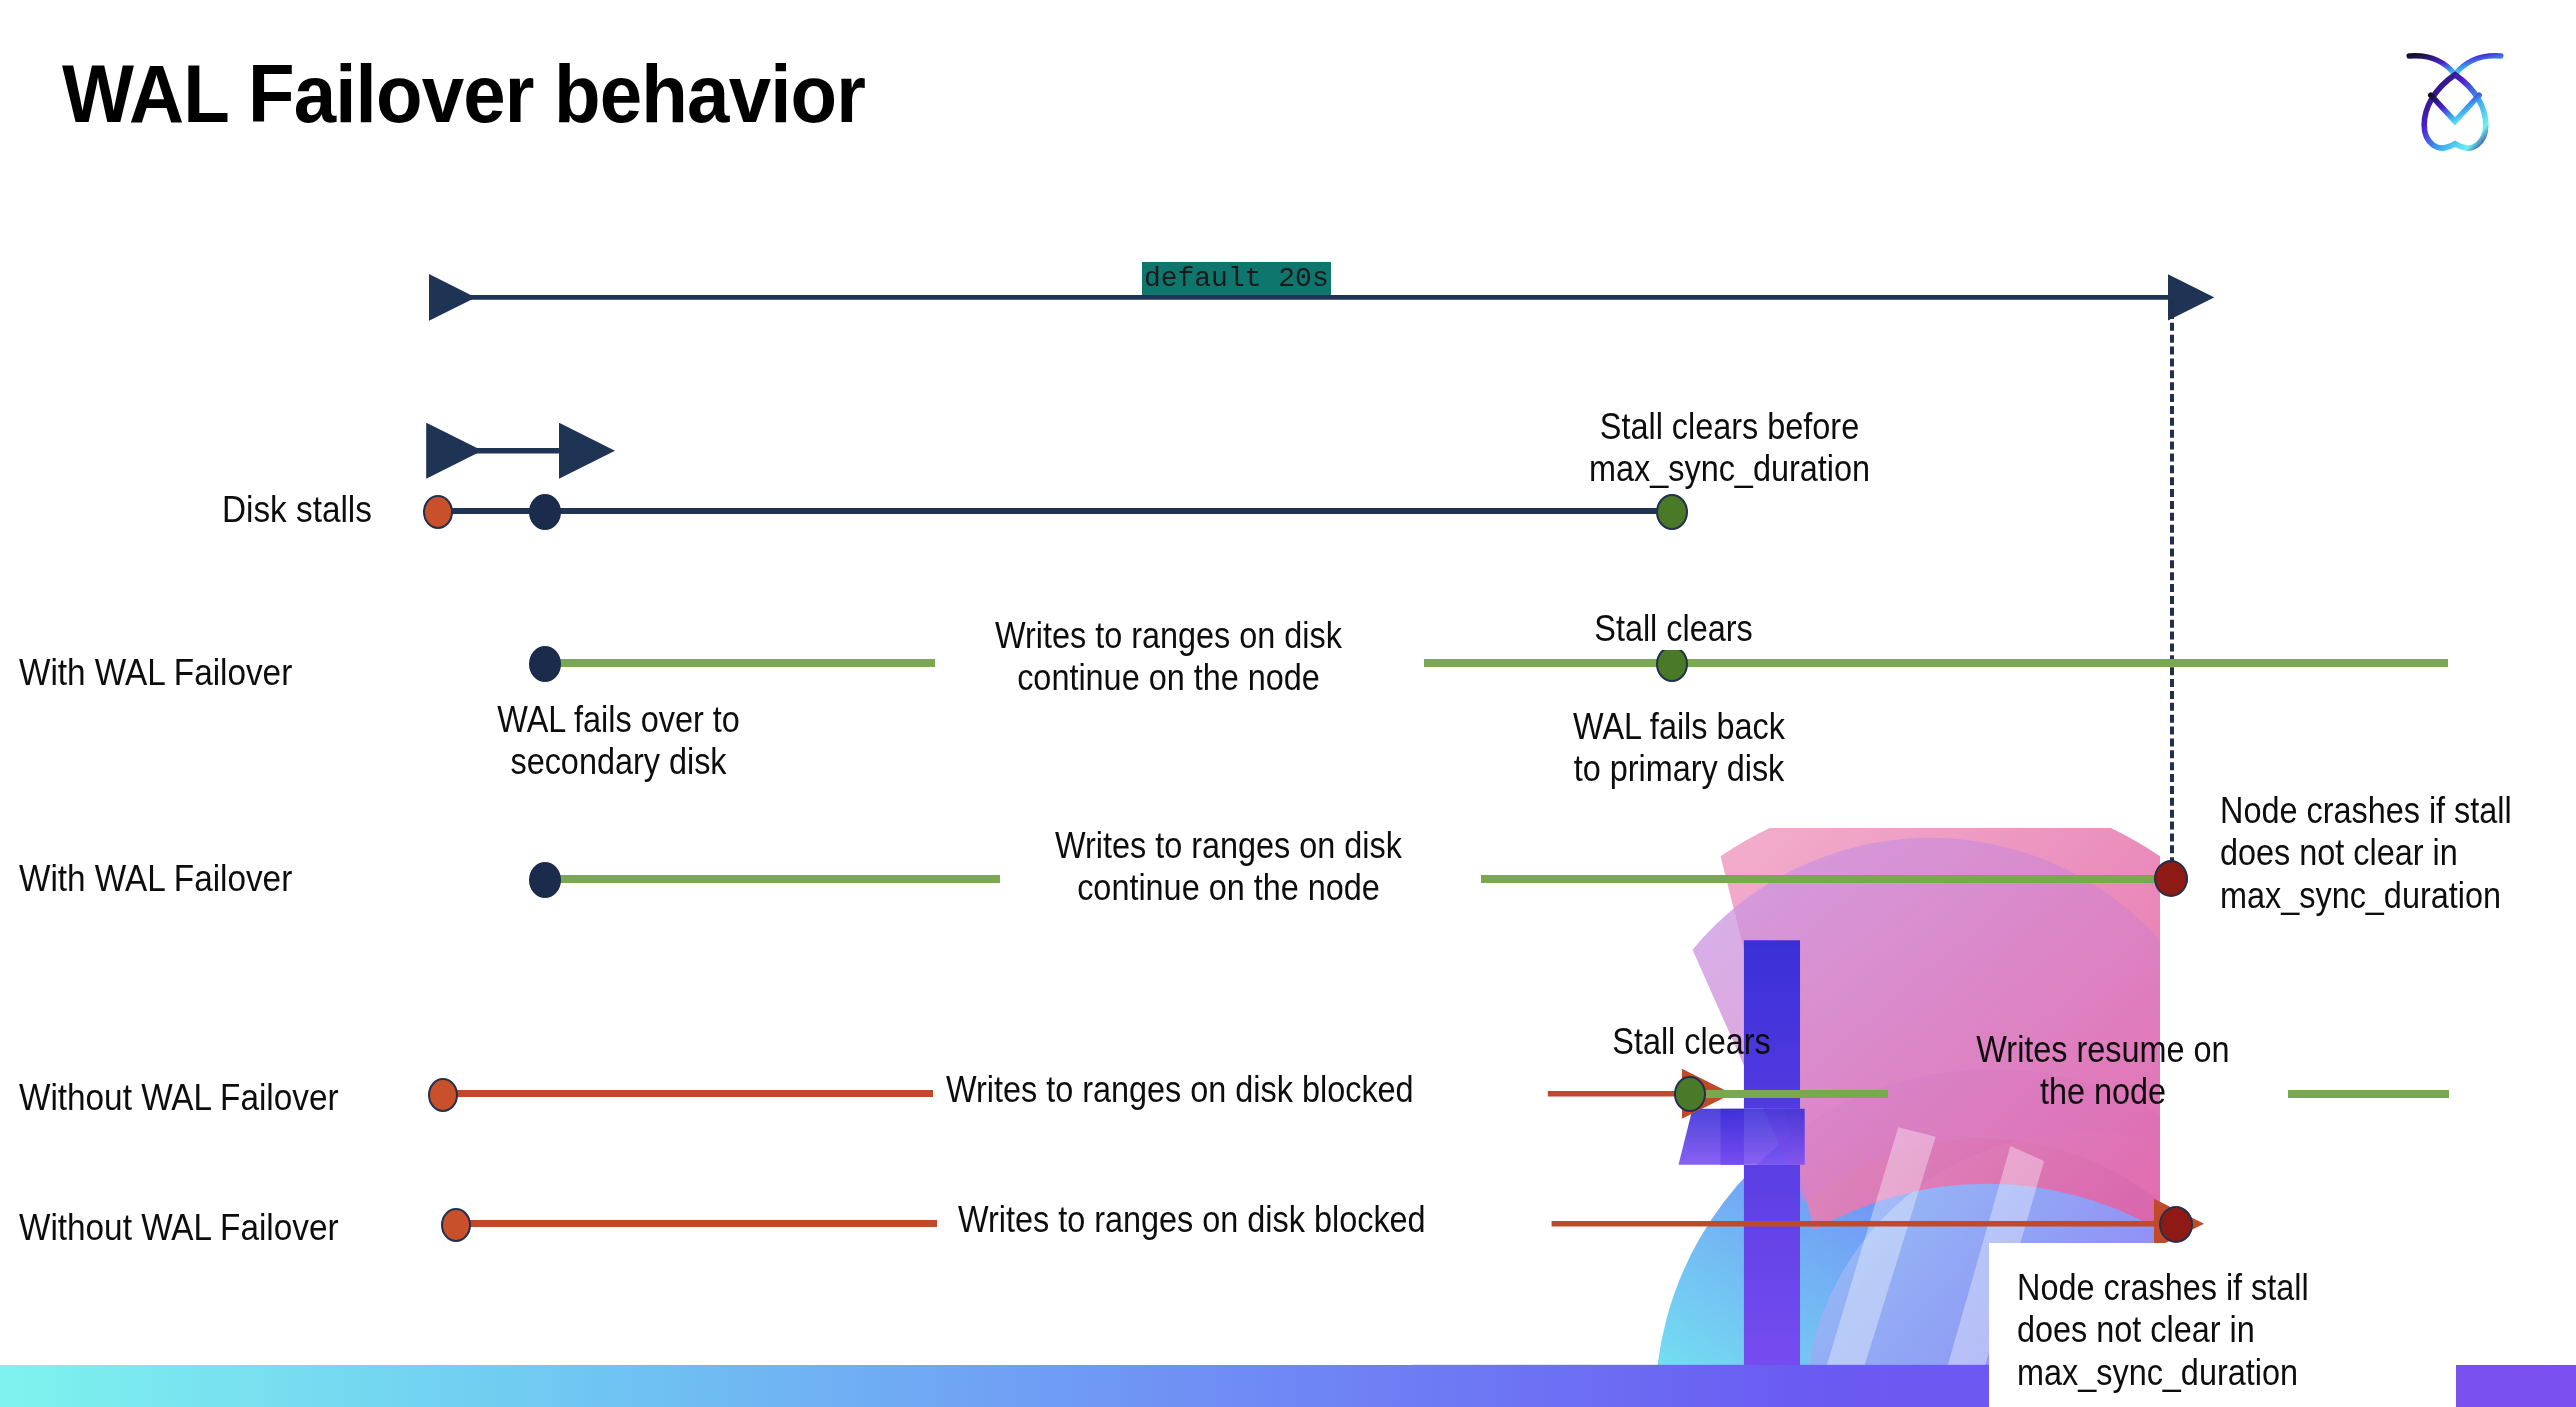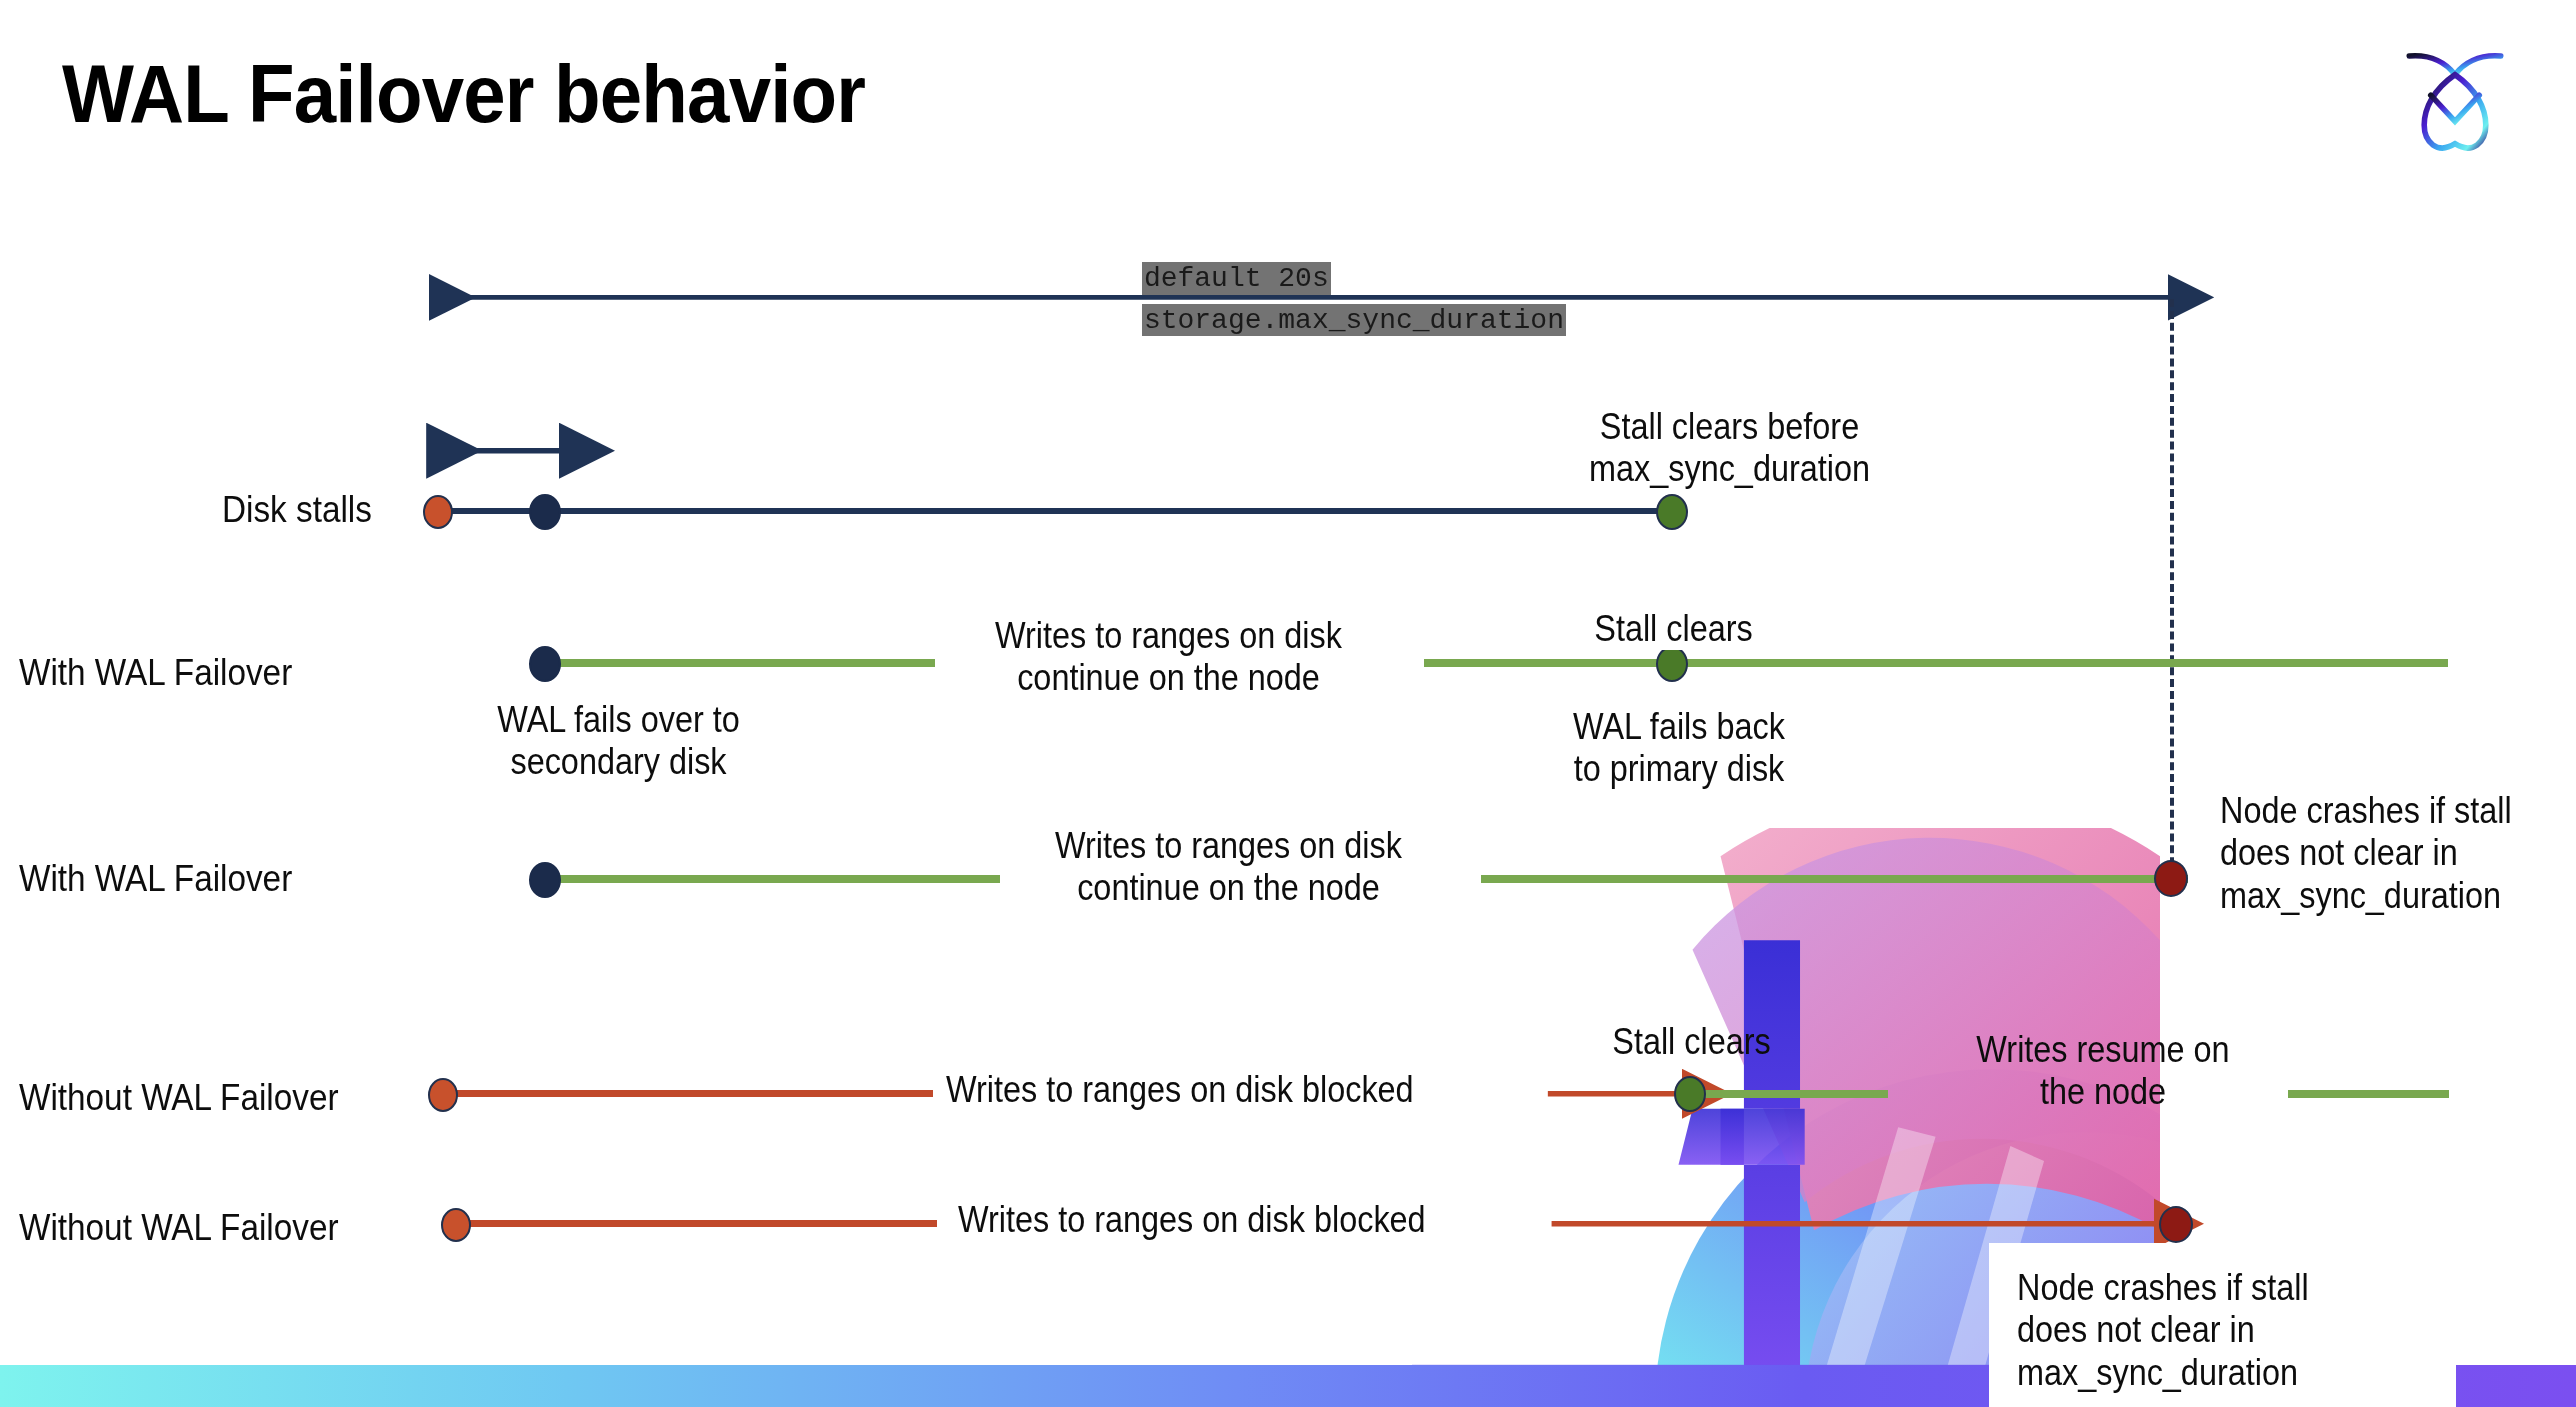--- a/index.html
+++ b/index.html
@@ -70,21 +70,21 @@
 
   
   .code {
     position: absolute;
     font-family: "Liberation Mono", monospace;
     font-size: 28px;
     color: #1a1a1a;
     white-space: nowrap;
     line-height: 1.48;
   }
-  .code span { background: #737373; padding: 0.9px 1.9px; }
+  .code span { background: #0f766e; padding: 0.9px 1.9px; }
 
   
   .ann {
     position: absolute;
     font-size: 36px;
     color: #0d0d0d;
     line-height: 1.18;
     white-space: pre-line;
     transform: scaleX(0.9);
     transform-origin: left top;
@@ -207,21 +207,20 @@
 
     <line x1="1656" y1="1170" x2="1805" y2="1170" stroke="#c1492a" stroke-width="6" marker-end="url(#redArrowR)"></line>
 
     <line x1="1660" y1="1309" x2="2310" y2="1309" stroke="#c1492a" stroke-width="6" marker-end="url(#redArrowR)"></line>
   </svg>
 
   <div class="vdash" style="left:2170px; top:299px; height:578px;"></div>
 
   <div class="code" style="left:1142px; top:258px;">
     <div><span>default 20s</span></div>
-    <div><span>storage.max_sync_duration</span></div>
   </div>
 
 
   <div class="rowlabel" style="left:222px; top:489px;">Disk stalls</div>
 
   <div class="hline navy" style="left:439px; top:508px; width:1236px; height:5.6px;"></div>
 
   <div class="dot dot-orange" style="left:423px; top:495px; width:30px; height:34px;"></div>
   <div class="dot dot-navy" style="left:529px; top:494px; width:32px; height:36px;"></div>
   <div class="dot dot-green" style="left:1656px; top:494px; width:32px; height:36px;"></div>

